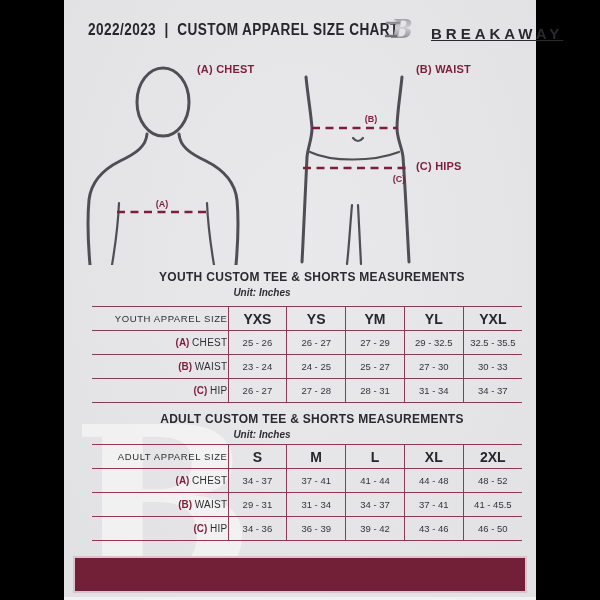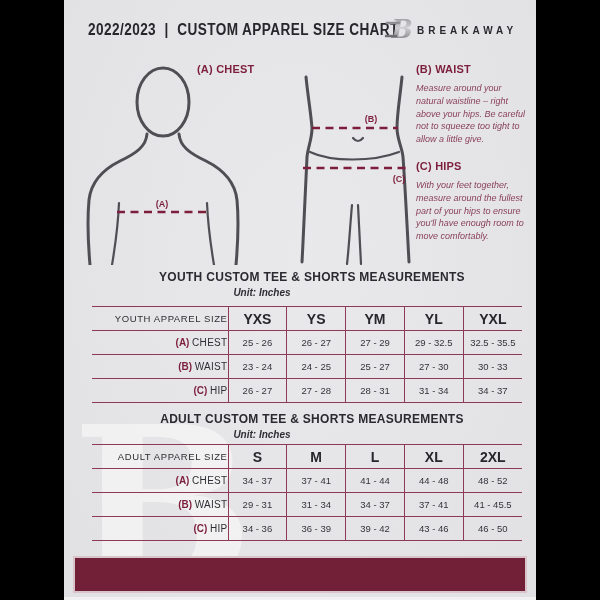--- a/index.html
+++ b/index.html
@@ -19,22 +19,22 @@
 
   
   .title {
     position:absolute; left:24px; top:21px;
     font-size:16px; font-weight:800; color:#26262b;
     letter-spacing:0.5px; white-space:pre;
     transform:scaleX(0.85); transform-origin:left top;
   }
   .logo { position:absolute; left:320px; top:14px; width:28px; height:30px; }
   .brand {
-    position:absolute; left:353px; top:25px;
-    font-size:10px; font-weight:700; letter-spacing:4px; color:#2a2a2e;
+    position:absolute; left:367px; top:25px;
+    font-size:15px; font-weight:700; letter-spacing:4px; color:#2a2a2e;text-decoration:underline;
   }
 
   
   .inst { position:absolute; }
   .inst-h { font-size:11px; font-weight:800; color:#7d1f3c; letter-spacing:0.2px; margin:0; }
   .inst-p {
     margin:7px 0 0; font-style:italic; font-size:9px; line-height:1.42;
     color:#8a4059; font-weight:500;
   }
   .inst-a { left:133px; top:63px;  width:96px; }
@@ -145,25 +145,23 @@
     <text class="marker" x="76" y="60" text-anchor="middle">(B)</text>
     <line class="dash" x1="8" y1="106" x2="113" y2="106"></line>
     <text class="marker" x="104" y="120" text-anchor="middle">(C)</text>
   </svg>
 
   <div class="inst inst-a">
     <h3 class="inst-h">(A) CHEST</h3>
   </div>
   <div class="inst inst-b">
     <h3 class="inst-h">(B) WAIST</h3>
-    <p class="inst-p">Measure around your natural waistline – right above your hips. Be careful not to squeeze too tight to allow a little give.</p>
   </div>
   <div class="inst inst-c">
     <h3 class="inst-h">(C) HIPS</h3>
-    <p class="inst-p">With your feet together, measure around the fullest part of your hips to ensure you'll have enough room to move comfortably.</p>
   </div>
 
   <div class="watermark">B</div>
 
   <div class="sec-title youth-title">YOUTH CUSTOM TEE &amp; SHORTS MEASUREMENTS</div>
   <div class="sec-unit youth-unit">Unit: Inches</div>
 
   <table class="size-table youth-table">
     <colgroup>
         <col style="width:136px">

